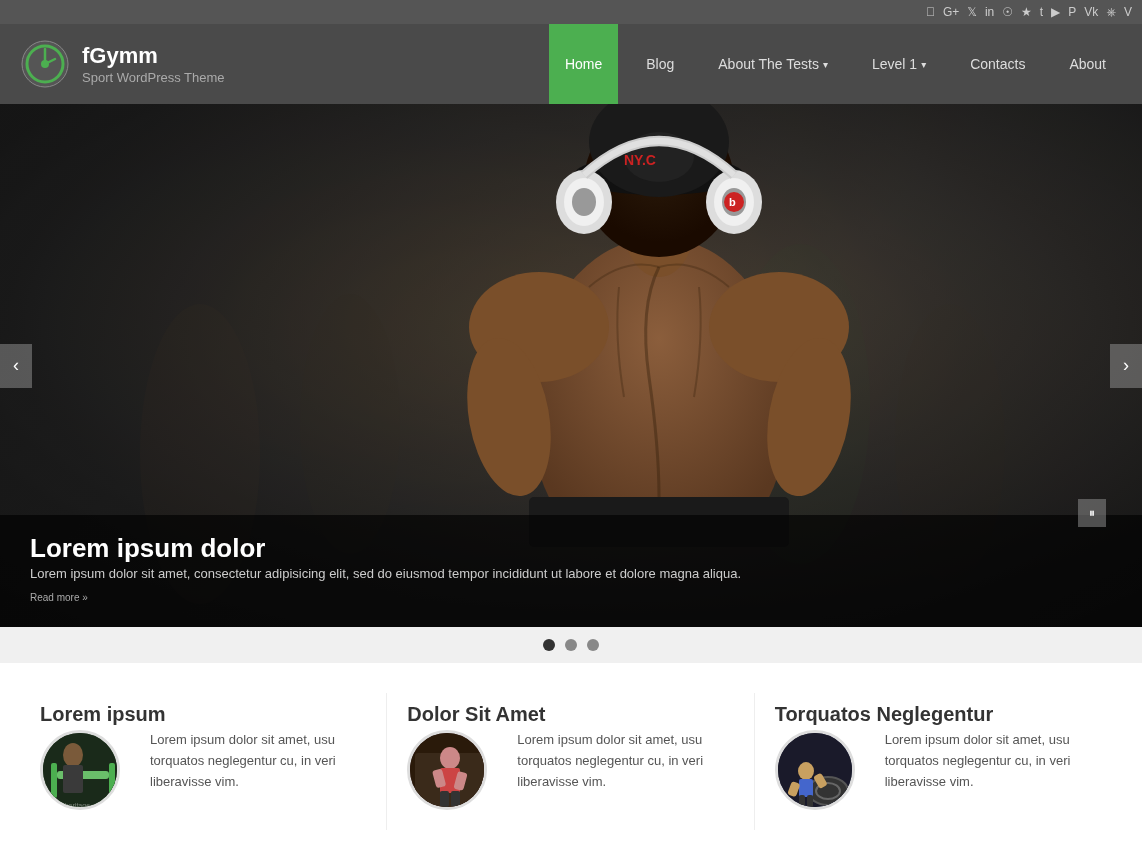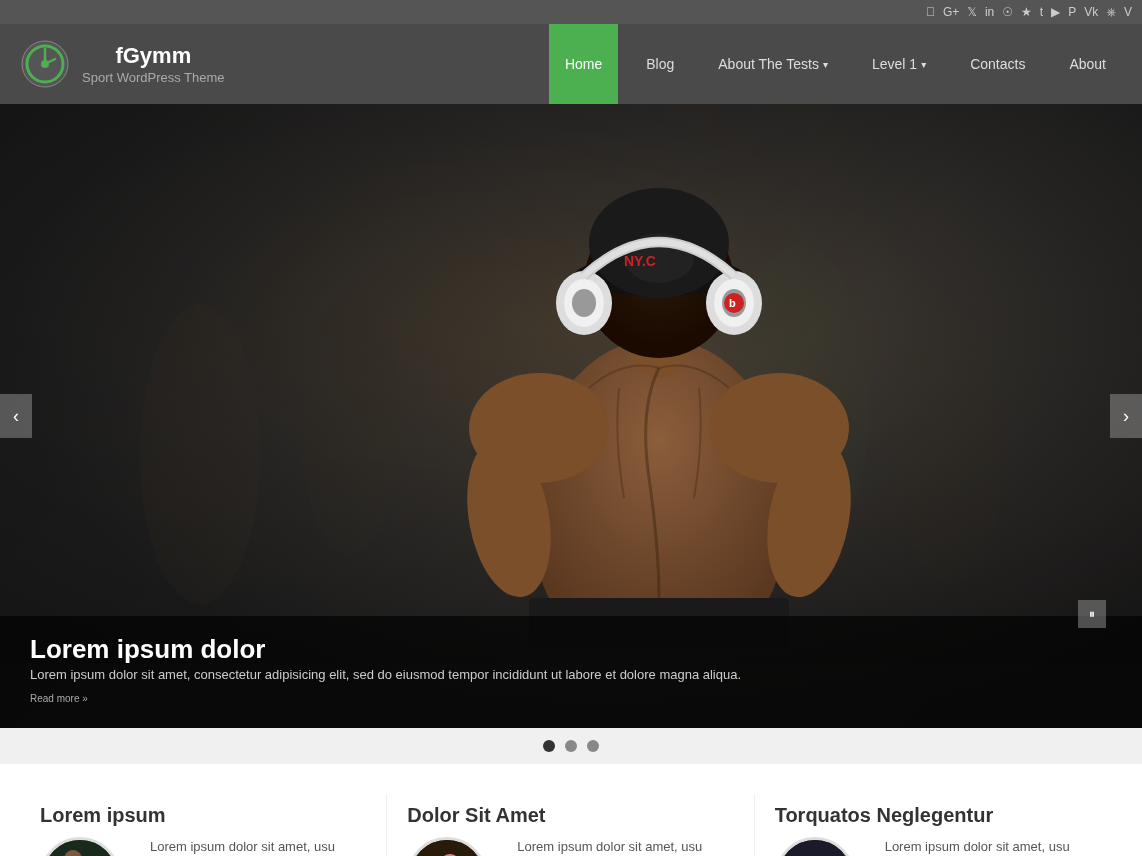--- a/index.html
+++ b/index.html
@@ -36,21 +36,20 @@
     }
     .logo-icon {
       width: 50px;
       height: 50px;
     }
     .logo-text h1 {
       color: #fff;
       font-size: 22px;
       font-weight: bold;
       line-height: 1.2;
-      text-align: center;
     }
     .logo-text p {
       color: #aaa;
       font-size: 13px;
     }
     nav {
       display: flex;
       align-items: center;
       gap: 12px;
     }
@@ -65,21 +64,21 @@
       white-space: nowrap;
       transition: background 0.2s;
     }
     .nav-item.active { background: #4caf50; color: #fff; }
     .nav-item .arrow { margin-left: 4px; font-size: 10px; }
 
     
     .hero {
       position: relative;
       width: 100%;
-      height: 624px;
+      height: 523px;
       overflow: hidden;
       background: #222;
     }
     .hero-image {
       width: 100%;
       height: 100%;
       background: linear-gradient(135deg, #1a1a1a 0%, #2d2d2d 30%, #3a3a3a 60%, #2a2a2a 100%);
       position: relative;
       display: flex;
       align-items: center;
@@ -178,21 +177,21 @@
     }
     .card {
       padding: 10px 20px 20px;
       border-right: 1px solid #eee;
     }
     .card:last-child { border-right: none; }
     .card-title {
       font-size: 20px;
       font-weight: bold;
       color: #333;
-      margin-bottom: 10px;
+      margin-bottom: 4px;
     }
     .card-body {
       display: flex;
       gap: 30px;
       align-items: flex-start;
       margin-bottom: 0;
     }
     .card-thumb {
       width: 80px;
       height: 80px;

